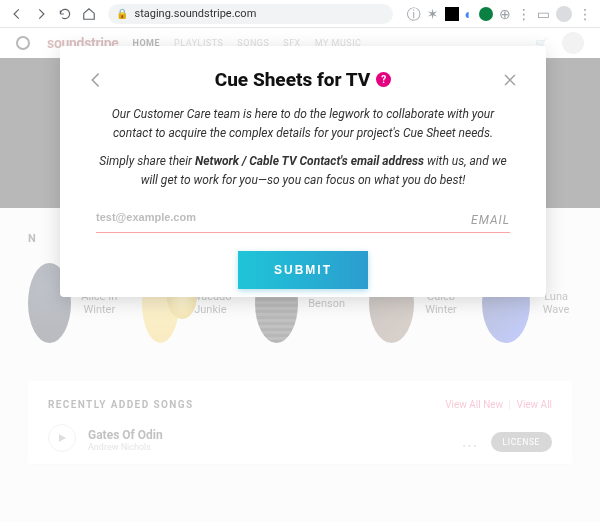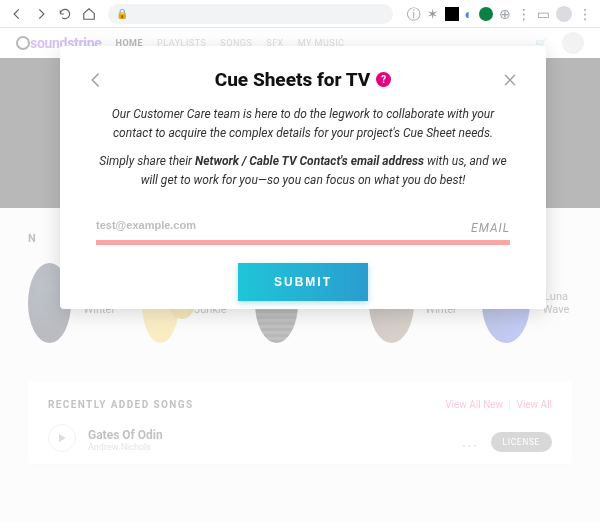--- a/index.html
+++ b/index.html
@@ -14,21 +14,21 @@
   .right-icons .micon { width:14px; height:14px; display:inline-block; }
   .right-icons .sq { background:#000; }
   .right-icons .grn { background:#0b8043; border-radius:50%; }
   .right-icons .blu { color:#4285f4; font-size:14px; line-height:14px; }
   .right-icons .gry { color:#9aa0a6; font-size:14px; line-height:14px; }
   .right-icons .avatar { width:16px; height:16px; border-radius:50%; background:#dadce0; }
 
   
   .page { position:relative; height: calc(522px - 28px); background:#f4f4f4; overflow:hidden; }
   .topnav { height:30px; background:#fff; display:flex; align-items:center; padding:0 16px; gap:14px; font-size:10px; color:#777; }
-  .logo { display:flex; align-items:center; gap:3px; color:#6d28d9; font-weight:700; font-size:14px; letter-spacing:-0.3px;}
+  .logo { display:flex; align-items:center; gap:20px; color:#7f1d1d; font-weight:700; font-size:14px; letter-spacing:-0.3px;}
   .logo .dot { width:14px; height:14px; border-radius:50%; border:2px solid #000; display:inline-block; margin-right:-3px; }
   .nav-links { display:flex; gap:14px; font-size:9px; letter-spacing:0.5px; color:#888; }
   .nav-links :first-child { color:#000; font-weight:700; }
   .topnav .spacer { flex:1; }
   .user-avatar { width:22px; height:22px; border-radius:50%; background:#d0d0d0; }
 
   .hero { height:150px; background:#000; }
 
   .content { padding: 24px 28px 10px; }
   .section-title { font-size:11px; letter-spacing:1px; font-weight:700; color:#222; margin-bottom:18px; }
@@ -55,21 +55,21 @@
 
   
   .modal { position:absolute; top:18px; left:60px; right:54px; background:#fff; border-radius:4px; box-shadow:0 4px 20px rgba(0,0,0,0.15); padding:22px 26px 8px; }
   .modal-head { display:flex; align-items:center; margin-bottom:14px; }
   .back-btn, .close-btn { width:20px; height:20px; display:flex; align-items:center; justify-content:center; color:#9e9e9e; font-size:18px; }
   .modal-title { flex:1; text-align:center; font-size:19px; font-weight:800; color:#111; display:flex; align-items:center; justify-content:center; gap:6px; }
   .help-dot { width:15px; height:15px; border-radius:50%; background:#e4007f; color:#fff; font-size:10px; display:flex; align-items:center; justify-content:center; font-weight:700; }
   .modal-body { font-size:12px; line-height:1.55; color:#333; text-align:center; padding:0 10px; }
   .modal-body p { margin-bottom:10px;font-style:italic; }
   .modal-body b { font-weight:700; }
-  .input-row { margin-top:24px; border-bottom:5px solid #fca5a5; display:flex; align-items:flex-end; padding-bottom:3px; }
+  .input-row { margin-top:16px; border-bottom:1px solid #fca5a5; display:flex; align-items:flex-end; padding-bottom:3px; }
   .input-row input { flex:1; border:none; outline:none; font-size:11px; padding:6px 0; color:#333; }
   .input-row input::placeholder { color:#bdbdbd; font-weight:600; }
   .input-row .lbl { font-size:12px; letter-spacing:1px; color:#9e9e9e;font-style:italic; }
   .submit-wrap { display:flex; justify-content:center; margin-top:18px; }
   .submit-btn { background:linear-gradient(90deg,#1fc5d8,#2b9dcf); color:#fff; border:none; padding:12px 36px; font-size:12px; font-weight:700; letter-spacing:2px; box-shadow:0 2px 6px rgba(40,160,200,0.35); cursor:pointer; }
 
   
   .t1 { background: radial-gradient(circle at 50% 30%, #1a2a44 0%, #0a1020 70%); }
   .t2 { background: linear-gradient(#f5d65e,#e9b923); position:relative; }
   .t2::after { content:""; position:absolute; width:30px; height:46px; background:radial-gradient(ellipse,#ffe76a 0%,#d9a400 70%); top:10px; left:25px; border-radius:50% 50% 60% 60%;}
@@ -98,20 +98,21 @@
         <path d="M4 12a8 8 0 1 1 3 6.2M4 12V6m0 6h6" stroke="#5f6368" stroke-width="2" fill="none"></path>
       </svg>
   </div>
   <div class="icon-btn">
     <svg width="14" height="14" viewBox="0 0 24 24">
         <path d="M3 11l9-8 9 8v10H3z" stroke="#5f6368" stroke-width="2" fill="none"></path>
       </svg>
   </div>
   <div class="addr">
     <span class="lock">🔒</span>
+    <span>staging.soundstripe.com</span>
   </div>
   <div class="right-icons">
     <span class="gry">ⓘ</span>
     <span class="gry">✶</span>
     <span class="micon sq"></span>
     <span class="blu">◐</span>
     <span class="micon grn"></span>
     <span class="gry">⊕</span>
     <span class="gry">⋮</span>
     <span class="gry">▭</span>

